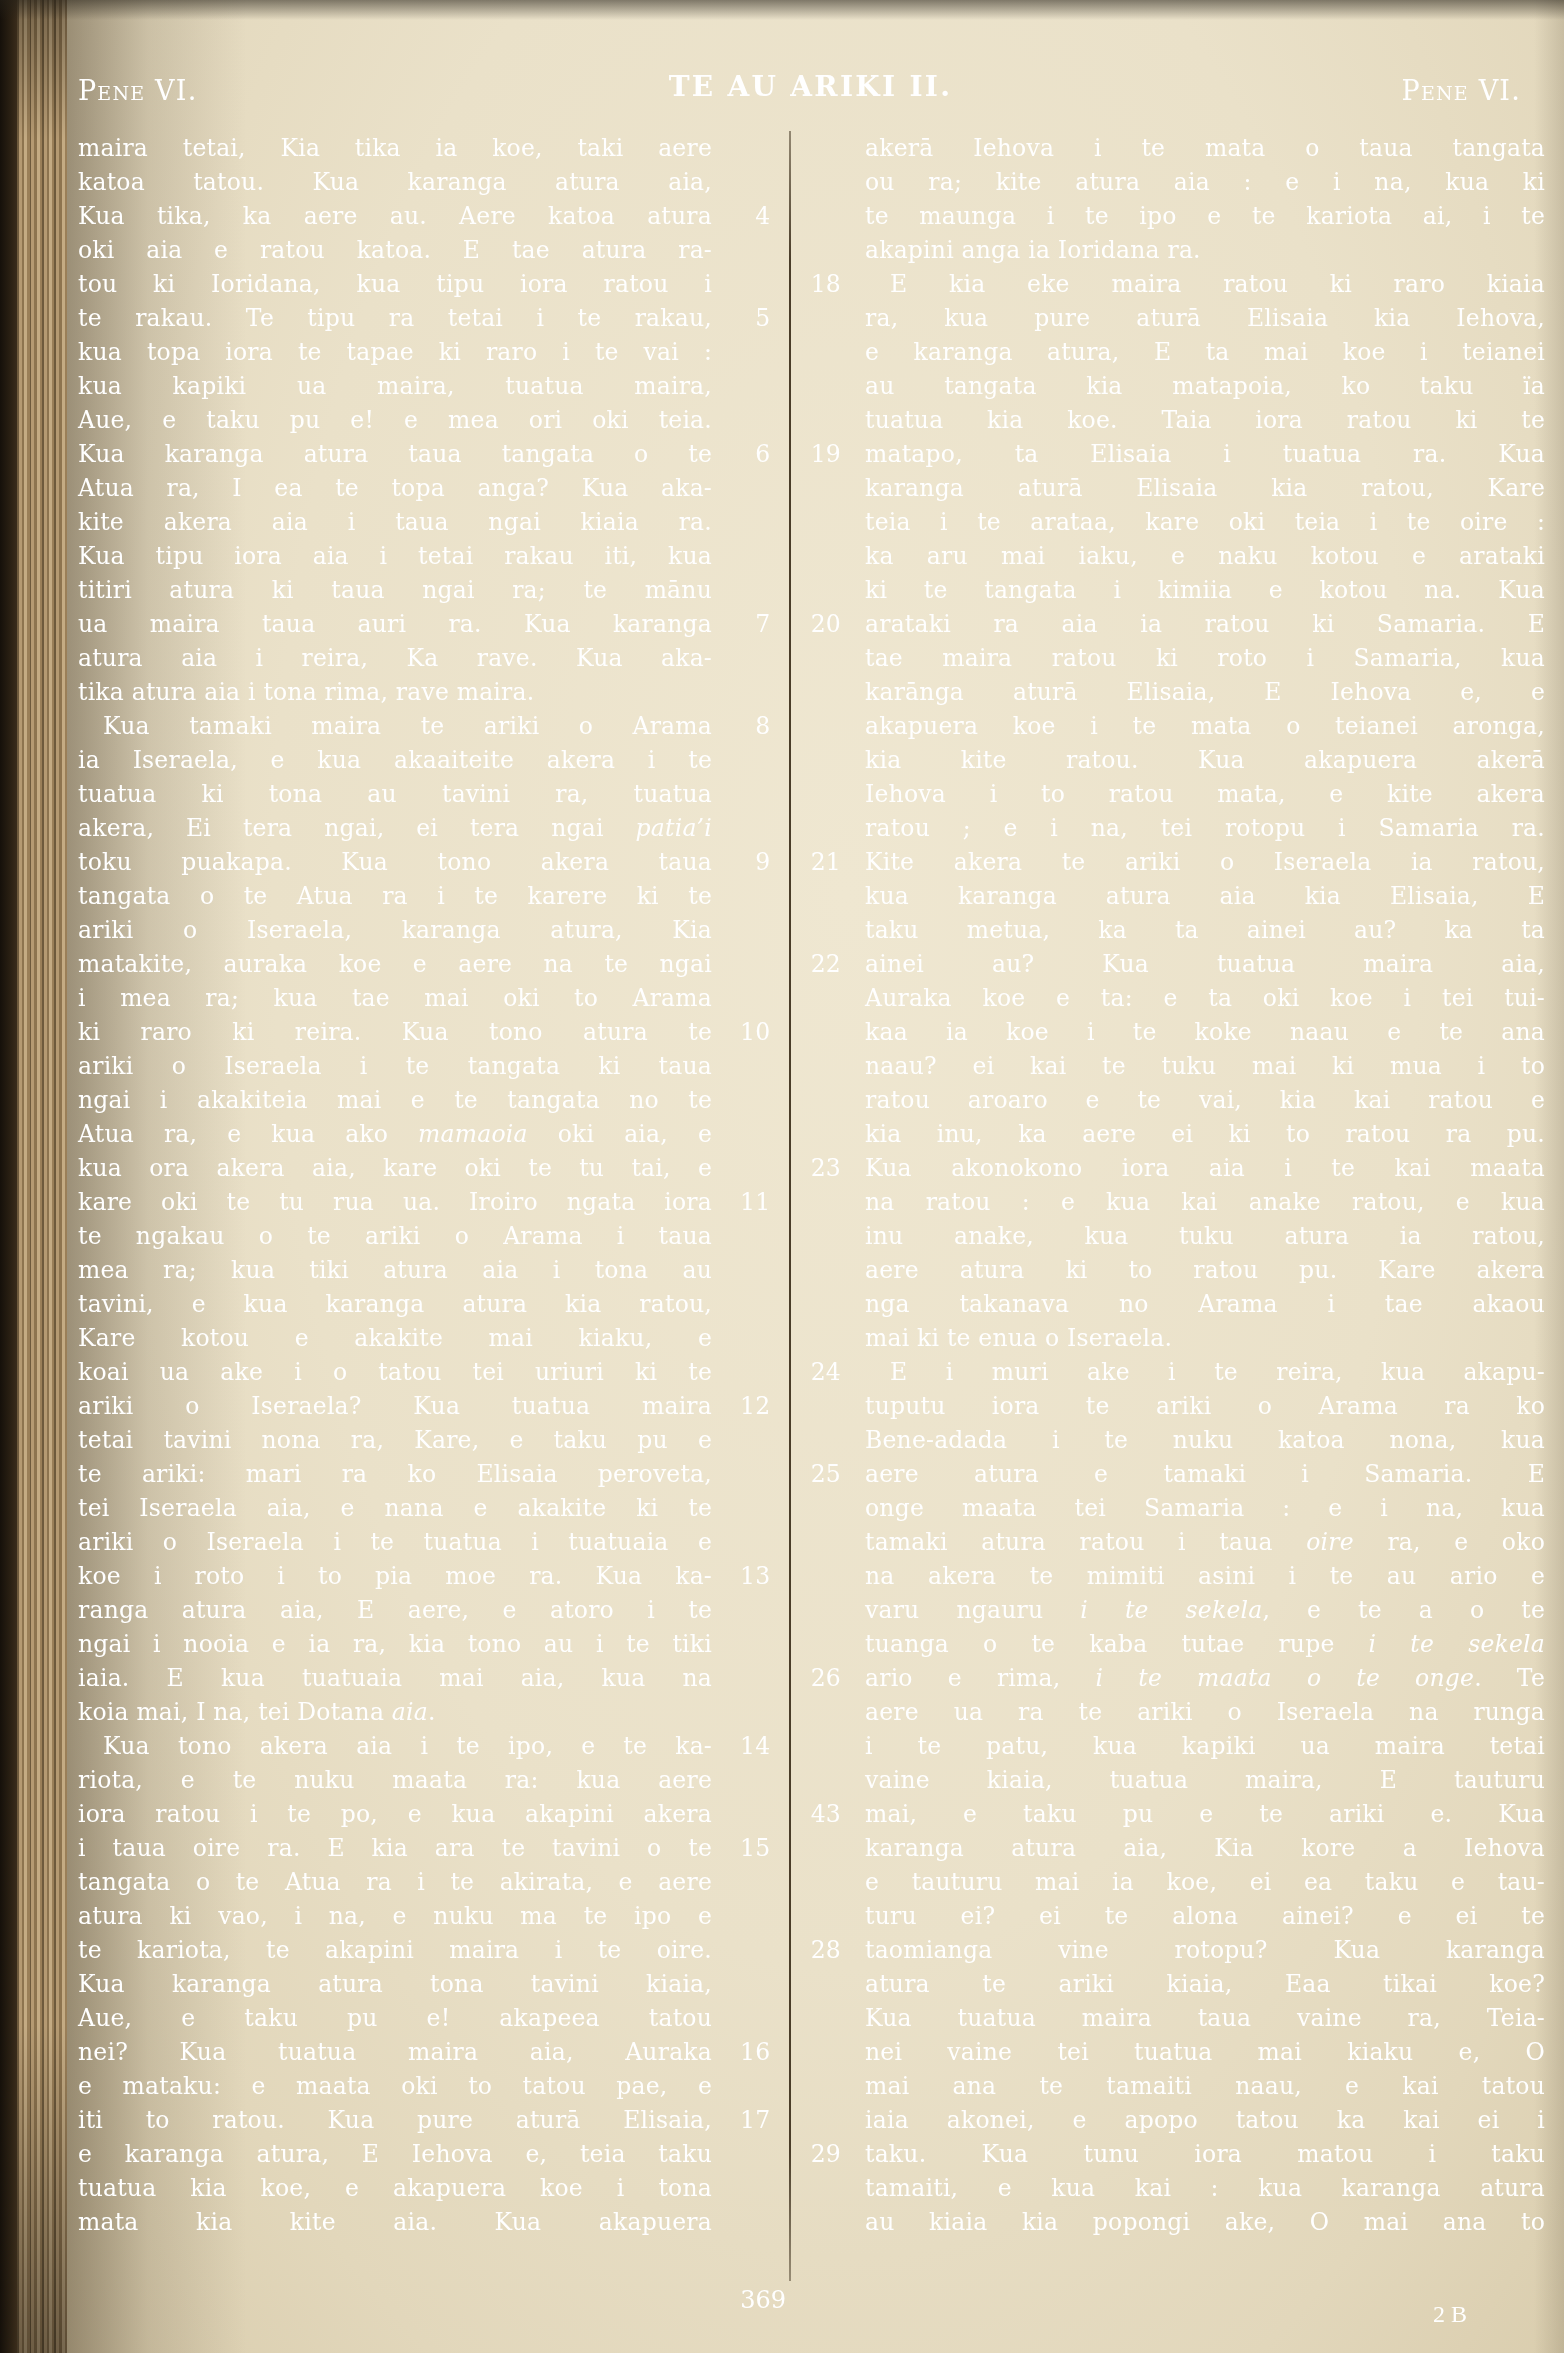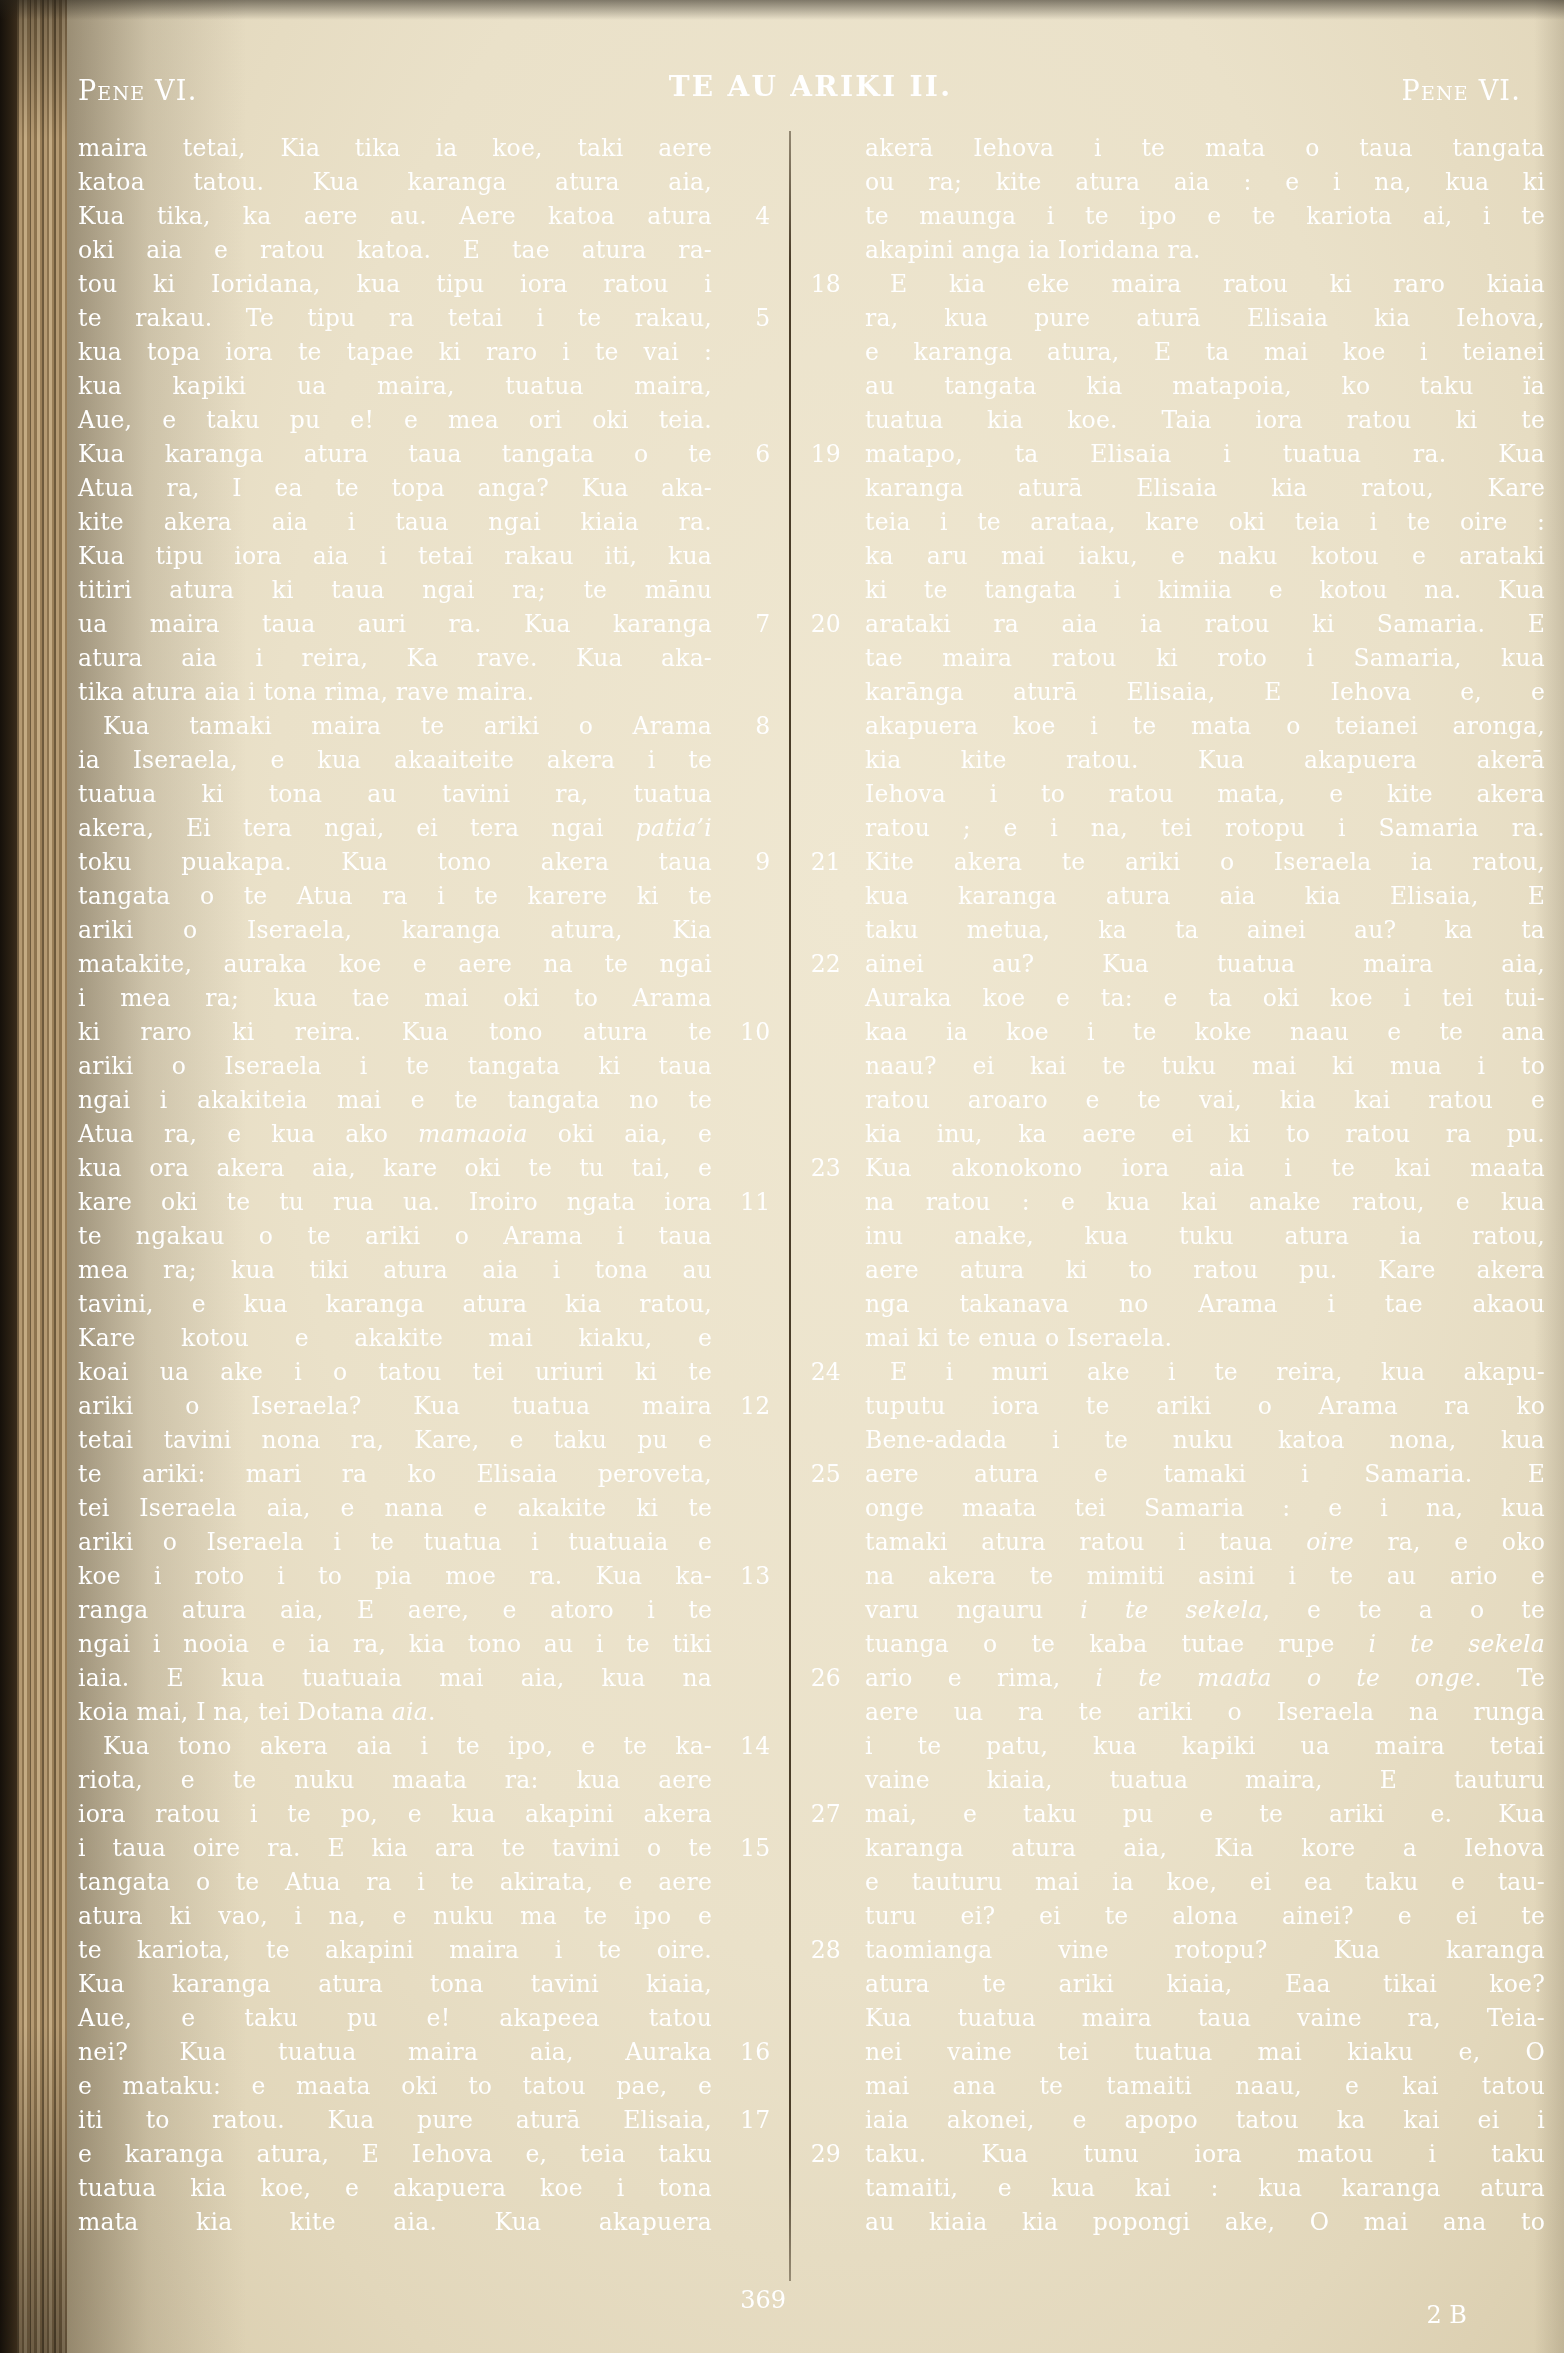--- a/index.html
+++ b/index.html
@@ -100,21 +100,21 @@
 
   .line i { font-style: italic; }
 
   
   .footer-page {
     position: absolute; left: 78px; top: 2286px; width: 708px;
     text-align: right; font-size: 24px;
   }
   .footer-sig {
     position: absolute; left: 806px; top: 2301px; width: 704px;
-    text-align: right; padding-right: 43px; font-size: 24px;
+    text-align: right; padding-right: 43px; font-size: 24px; font-family: Liberation Serif, serif;
   }
 </style>
 </head>
 <body>
 
 <div class="scan">
   <div class="paper">
     <div class="gutter-shadow"></div>
     <div class="right-shade"></div>
   </div>
@@ -237,21 +237,21 @@
       <div class="line"><span class="verse">25</span><span>aere atura e tamaki i Samaria. E</span></div>
       <div class="line"><span>onge maata tei Samaria : e i na, kua</span></div>
       <div class="line"><span>tamaki atura ratou i taua </span><i>oire</i><span> ra, e oko</span></div>
       <div class="line"><span>na akera te mimiti asini i te au ario e</span></div>
       <div class="line"><span>varu ngauru </span><i>i te sekela</i><span>, e te a o te</span></div>
       <div class="line"><span>tuanga o te kaba tutae rupe </span><i>i te sekela</i></div>
       <div class="line"><span class="verse">26</span><span>ario e rima, </span><i>i te maata o te onge</i><span>. Te</span></div>
       <div class="line"><span>aere ua ra te ariki o Iseraela na runga</span></div>
       <div class="line"><span>i te patu, kua kapiki ua maira tetai</span></div>
       <div class="line"><span>vaine kiaia, tuatua maira, E tauturu</span></div>
-      <div class="line"><span class="verse">27</span><span>mai, e taku pu e te ariki e. Kua</span></div>
+      <div class="line"><span class="verse">43</span><span>mai, e taku pu e te ariki e. Kua</span></div>
       <div class="line"><span>karanga atura aia, Kia kore a Iehova</span></div>
       <div class="line"><span>e tauturu mai ia koe, ei ea taku e tau-</span></div>
       <div class="line"><span>turu ei? ei te alona ainei? e ei te</span></div>
       <div class="line"><span class="verse">28</span><span>taomianga vine rotopu? Kua karanga</span></div>
       <div class="line"><span>atura te ariki kiaia, Eaa tikai koe?</span></div>
       <div class="line"><span>Kua tuatua maira taua vaine ra, Teia-</span></div>
       <div class="line"><span>nei vaine tei tuatua mai kiaku e, O</span></div>
       <div class="line"><span>mai ana te tamaiti naau, e kai tatou</span></div>
       <div class="line"><span>iaia akonei, e apopo tatou ka kai ei i</span></div>
       <div class="line"><span class="verse">29</span><span>taku. Kua tunu iora matou i taku</span></div>

